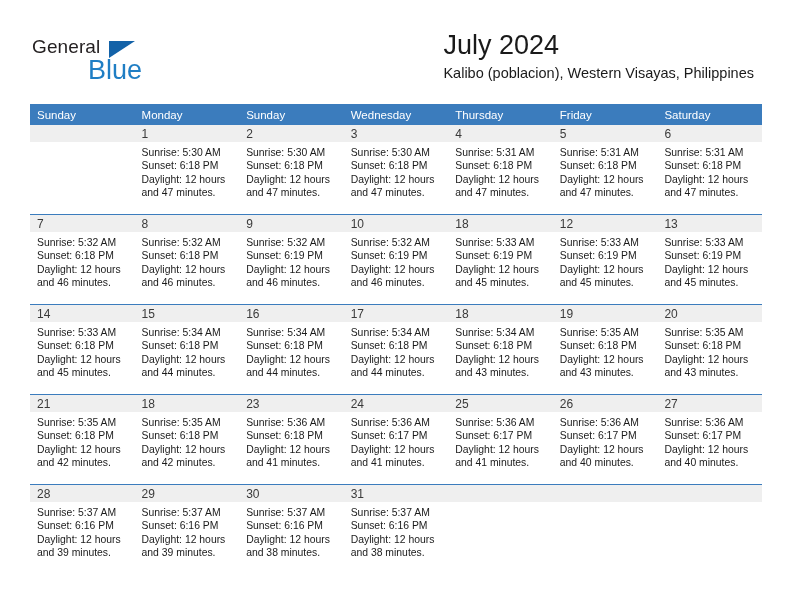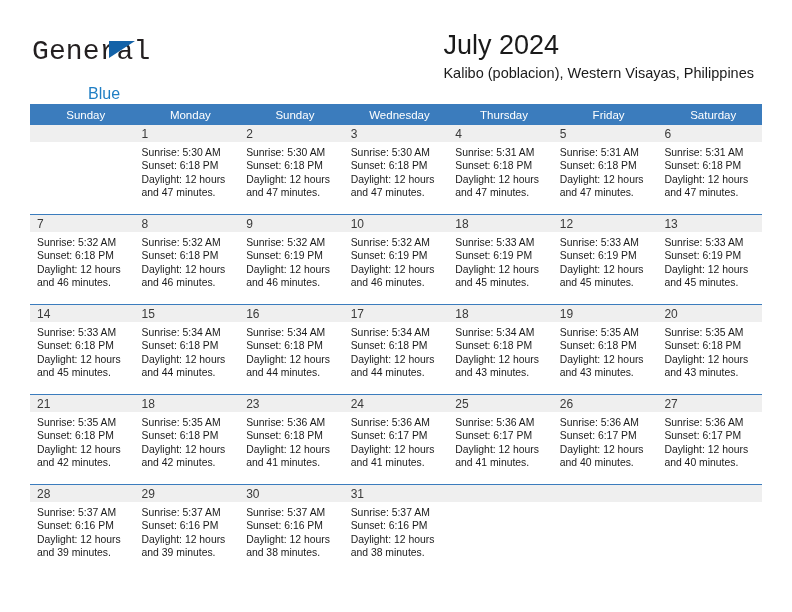--- a/index.html
+++ b/index.html
@@ -31,32 +31,31 @@
   .logo {
     position: absolute;
     left: 32px;
     top: 36px;
     width: 180px;
     height: 46px;
   }
   .logo-general {
     position: absolute;
     left: 0; top: 0;
-    font-size: 28px;
+    font-size: 19px;
     letter-spacing: 0.1px;
     color: #231f20;
-    font-family: Liberation Mono, monospace;
+    font-family: Liberation Sans, sans-serif;
   }
   .logo-blue {
     position: absolute;
     left: 56px; top: 19px;
-    font-size: 16px;
+    font-size: 27px;
     color: #1f7ec4;
     font-family: "Liberation Sans", sans-serif;
-    margin-top: 30px;
   }
   .logo-tri {
     position: absolute;
     left: 77px;
     top: 5px;
     width: 0; height: 0;
     border-left: 26px solid #1362a8;
     border-bottom: 17px solid transparent;
   }
 
@@ -92,21 +91,21 @@
     table-layout: fixed;
     width: 732px;
   }
   table.cal col { width: 104.57px; }
 
   thead th {
     background: #3b7cbd;
     color: #ffffff;
     font-size: 11.5px;
     font-weight: normal;
-    text-align: center;
+    text-align: left;
     padding: 4px 0 4px 7px;
     height: 13px;
     border: none;
   }
 
   tbody td {
     vertical-align: top;
     padding: 0;
     border-top: 1px solid #3b7cbd;
     height: 89px;

